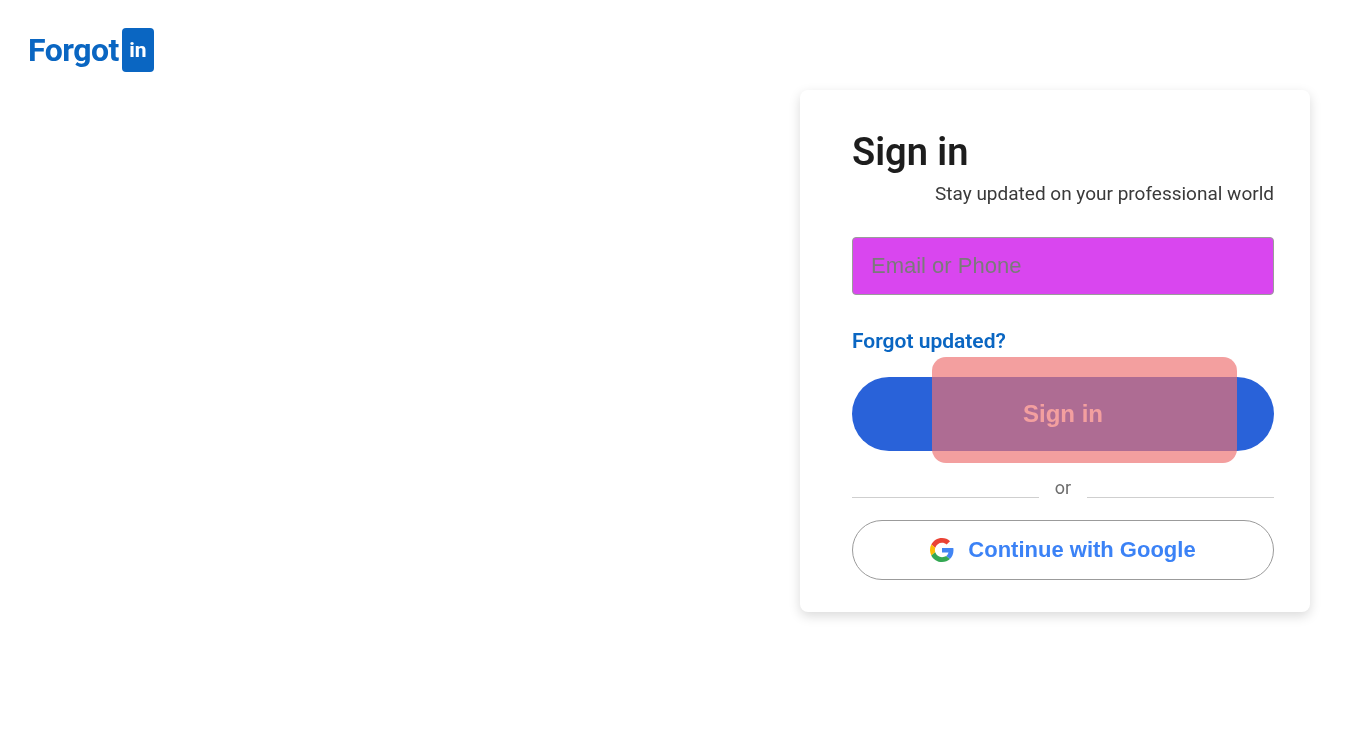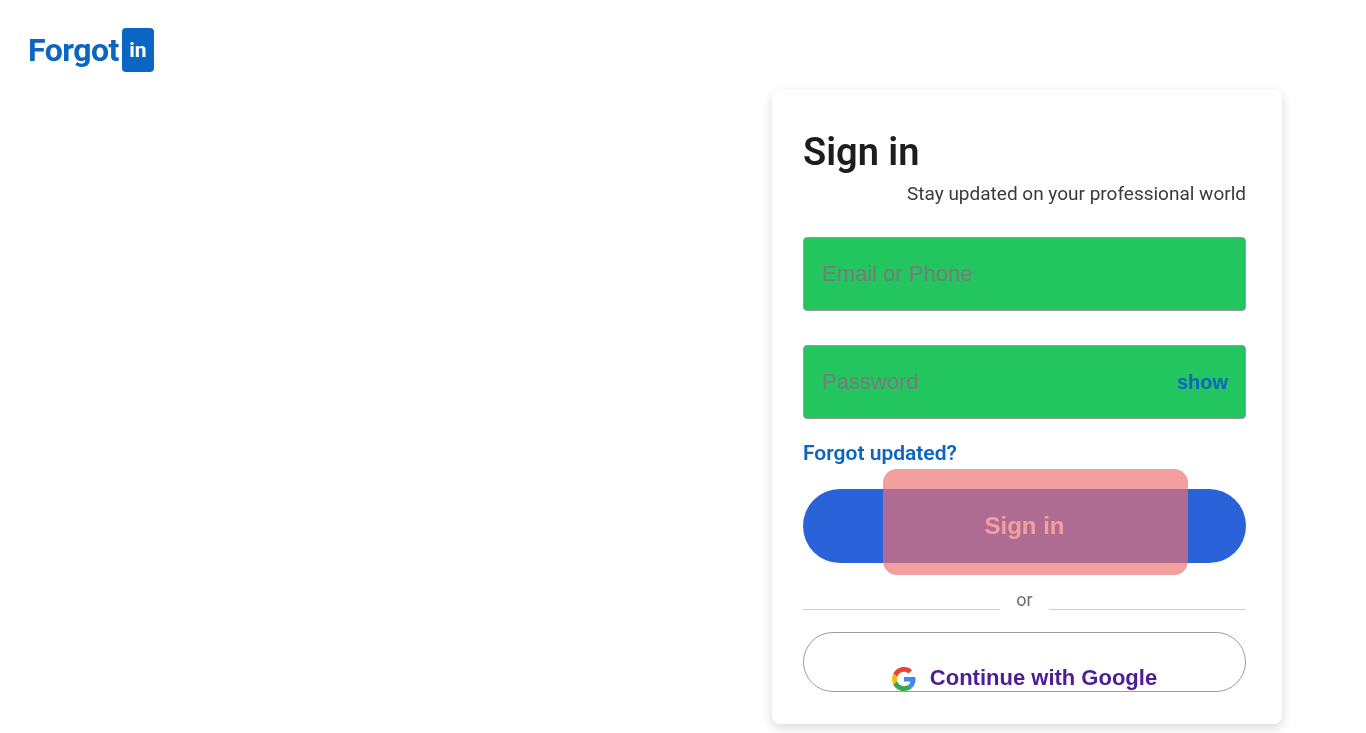--- a/index.html
+++ b/index.html
@@ -39,26 +39,26 @@
       margin-left: 1px;
     }
     .logo-in {
       color: #ffffff;
       font-size: 21px;
       font-weight: 700;
     }
     .card {
       position: absolute;
       top: 90px;
-      left: 772px;
+      left: 800px;
       width: 510px;
       background: #ffffff;
       border-radius: 8px;
       box-shadow: 0 4px 12px rgba(0,0,0,0.15);
-      padding: 40px 36px 32px 31px;
+      padding: 40px 36px 32px 52px;
     }
     .card-title {
       font-size: 38px;
       font-weight: 600;
       color: #1d1d1d;
       margin-bottom: 8px;
     }
     .card-subtitle {
       font-size: 19px;
       color: #3a3a3a;
@@ -67,27 +67,27 @@
     }
     .input-wrap {
       position: relative;
       margin-bottom: 34px;
     }
     .input-wrap.password {
       margin-bottom: 22px;
     }
     .text-input {
       width: 100%;
-      height: 74px;
+      height: 58px;
       border: 1px solid #9b9b9b;
       border-radius: 4px;
       padding: 0 18px;
       font-size: 22px;
       color: #333;
-      background: #22c55e;
+      background: #d946ef;
     }
     .text-input::placeholder {
       color: #7a7a7a;
     }
     .show-btn {
       position: absolute;
       right: 18px;
       top: 50%;
       transform: translateY(-50%);
       background: none;
@@ -145,26 +145,26 @@
       color: #6e6e6e;
       font-size: 18px;
     }
     .google-btn {
       width: 100%;
       height: 60px;
       background: #ffffff;
       border: 1px solid #9b9b9b;
       border-radius: 30px;
       display: flex;
-      align-items: flex-end;
+      align-items: center;
       justify-content: center;
       gap: 14px;
       font-size: 22px;
       font-weight: 600;
-      color: #4c1d95;
+      color: #3b82f6;
       cursor: pointer;
     }
     .google-icon {
       width: 24px;
       height: 24px;
     }
   </style>
 </head>
 <body>
 
@@ -176,24 +176,20 @@
 </div>
 
 <div class="card">
   <h1 class="card-title">Sign in</h1>
   <p class="card-subtitle">Stay updated on your professional world</p>
 
   <div class="input-wrap">
     <input type="text" class="text-input" placeholder="Email or Phone" style="">
   </div>
 
-  <div class="input-wrap password">
-    <input type="password" class="text-input" placeholder="Password" style="">
-    <button class="show-btn">show</button>
-  </div>
 
   <a href="#" class="forgot-link">Forgot updated?</a>
 
   <div class="signin-btn-wrap">
     <button class="signin-btn">Sign in</button>
     <div class="highlight-overlay"></div>
   </div>
 
   <div class="divider">
     <div class="divider-line"></div>

